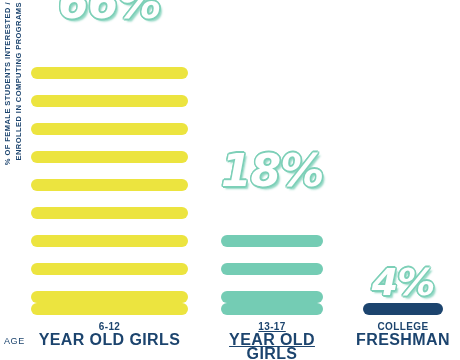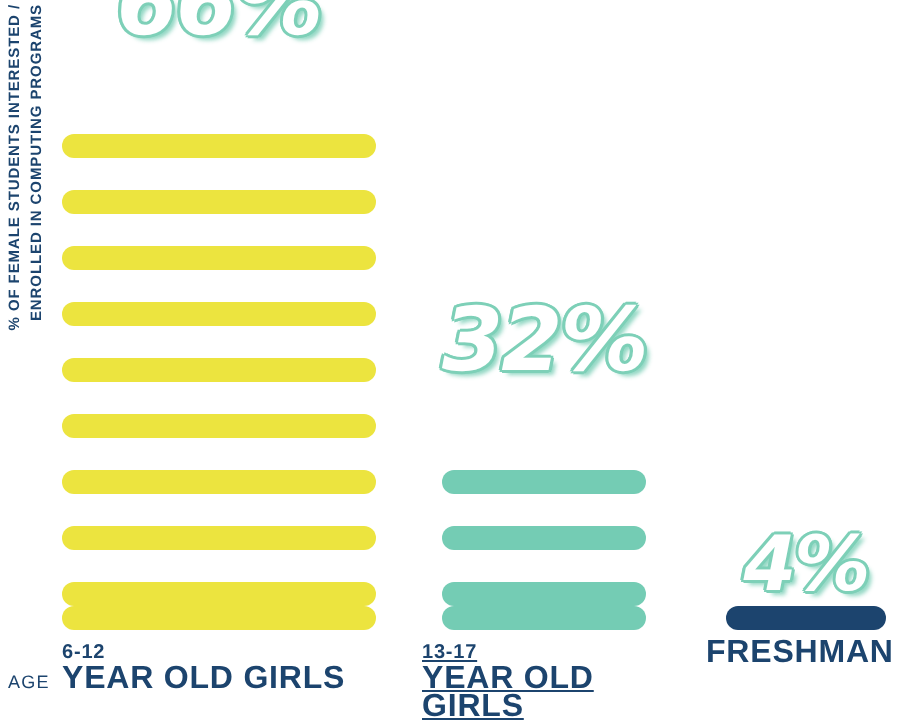--- a/index.html
+++ b/index.html
@@ -105,21 +105,21 @@
        1.2px -1.2px 0 #7ED0B8,
       -1.2px -1.2px 0 #7ED0B8,
        2.6px 2.6px 2px rgba(126,208,184,0.85);
   }
 
   
   .caption {
     position: absolute;
     left: 0;
     width: 100%;
-    text-align: left;
+    text-align: center;
     color: #1C446E;
     font-weight: bold;
     text-transform: uppercase;
   }
   .caption .c-top {
     display: block;
     font-size: 10px;
     letter-spacing: 0.4px;
     line-height: 13px;
   }
@@ -158,36 +158,37 @@
       <div class="rung" style="background:#ECE43F;"></div>
       <div class="rung" style="background:#ECE43F;"></div>
     </div>
   </div>
   <div class="caption" style="left:31px; width:157px; top:320px;">
     <span class="c-top">6-12</span>
     <span class="c-bot">YEAR OLD GIRLS</span>
   </div>
 
   <div class="group" style="left:221px; width:102px; height:120px;">
-    <div class="pct" style="bottom:122px; font-size:44px; letter-spacing:-1px;">32%</div>
+    <div class="pct" style="bottom:122px; font-size:44px; letter-spacing:-1px;">18%</div>
     <div class="rungs">
       <div class="rung" style="background:#74CCB4;"></div>
       <div class="rung" style="background:#74CCB4;"></div>
       <div class="rung" style="background:#74CCB4;"></div>
       <div class="rung" style="background:#74CCB4;"></div>
     </div>
   </div>
   <div class="caption" style="left:211px; width:122px; top:320px;text-decoration:underline;">
     <span class="c-top">13-17</span>
     <span class="c-bot">YEAR OLD GIRLS</span>
   </div>
 
   <div class="group" style="left:363px; width:80px; height:12px;">
     <div class="pct" style="bottom:14px; font-size:38px; letter-spacing:-1px;">4%</div>
     <div class="rungs">
       <div class="rung" style="background:#1C446E;"></div>
     </div>
   </div>
   <div class="caption" style="left:353px; width:100px; top:320px;">
+    <span class="c-top">COLLEGE</span>
     <span class="c-bot">FRESHMAN</span>
   </div>
 
 </div>
 
 </body></html>

